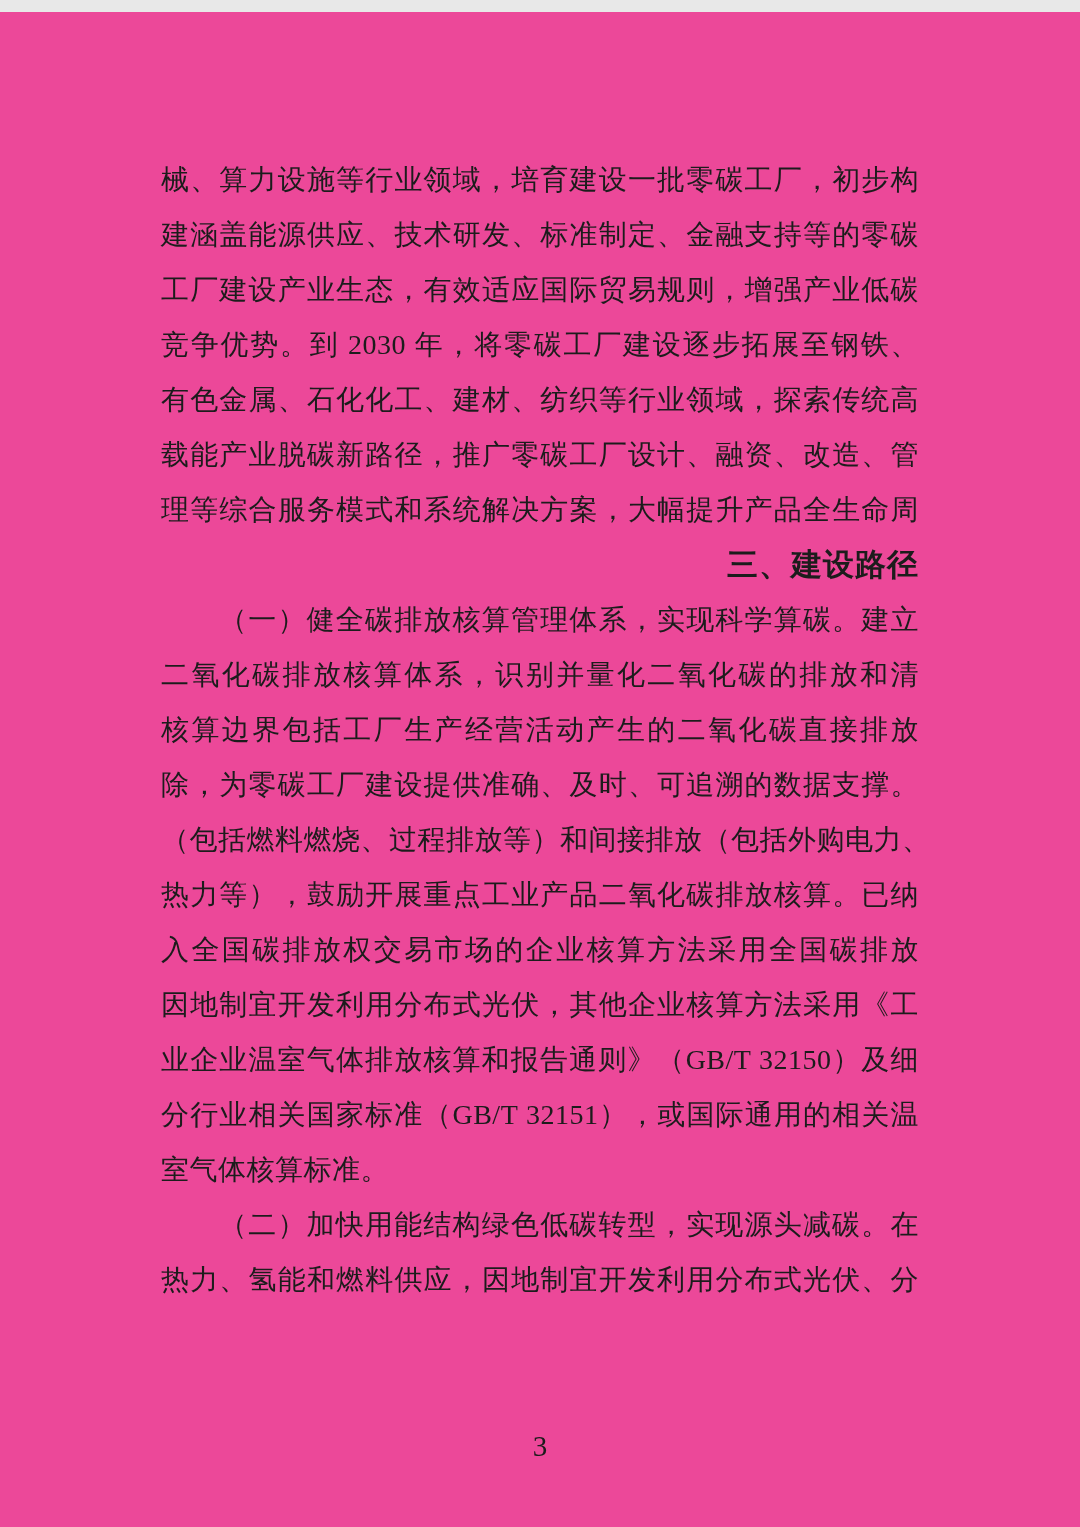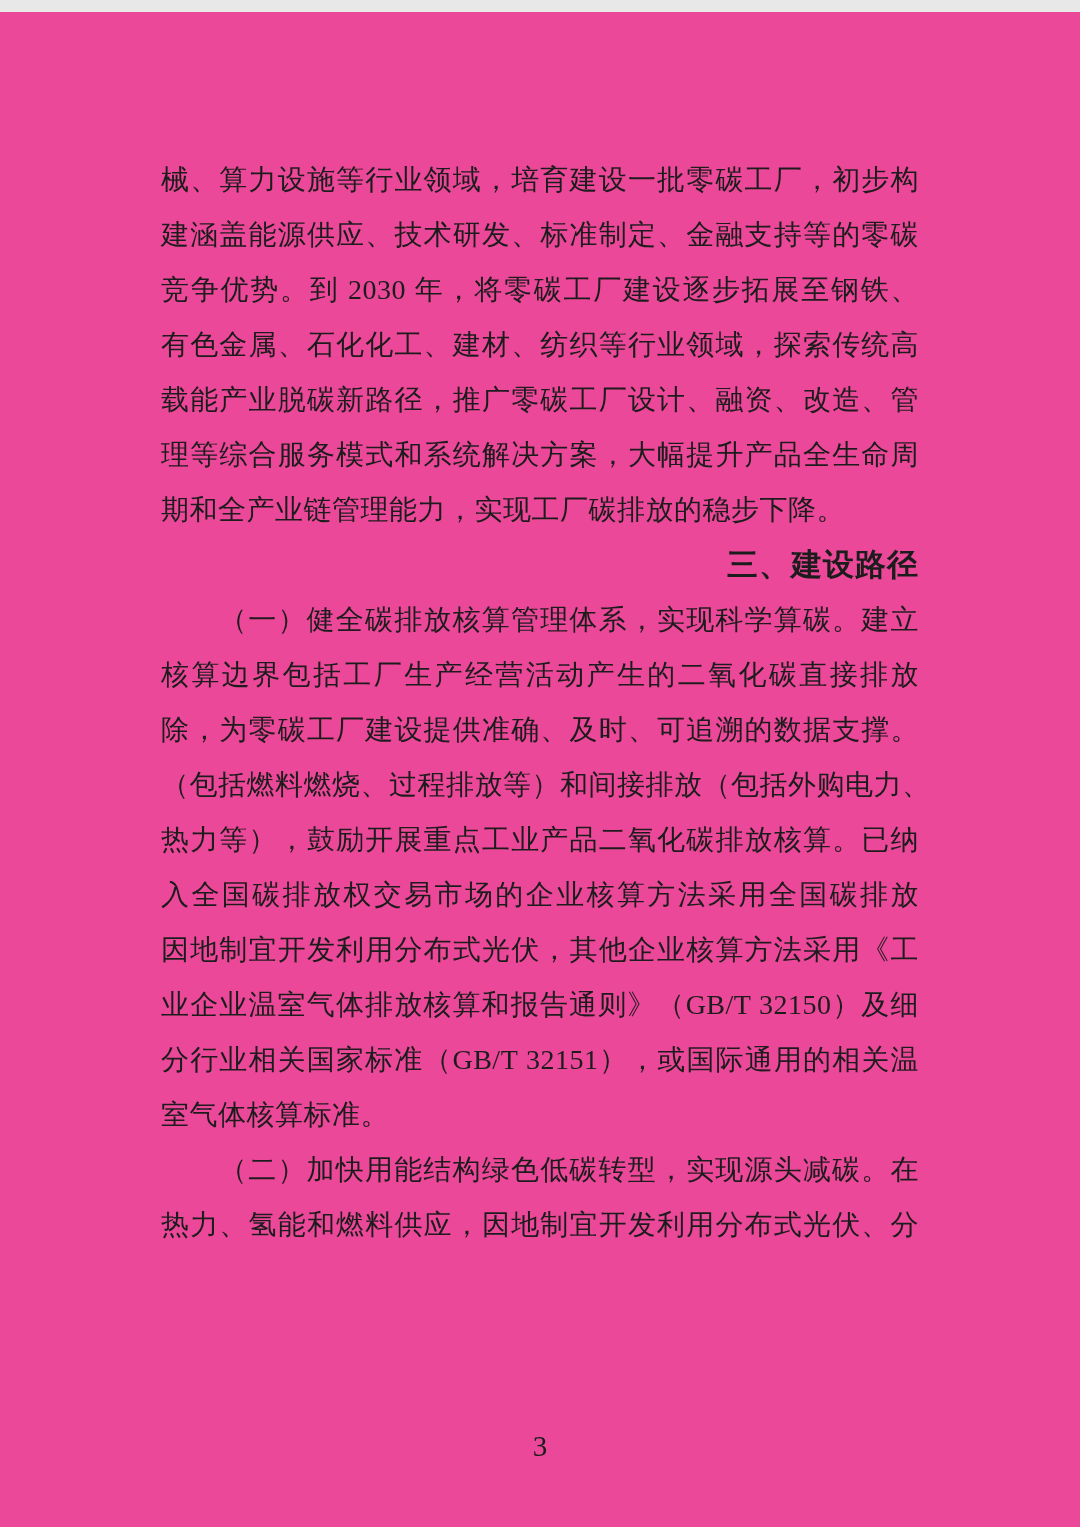--- a/index.html
+++ b/index.html
@@ -54,27 +54,28 @@
     color: #1c1c1c;
   }
 </style>
 </head>
 <body>
 
 <div class="page">
   <div class="content" id="content">
       <div class="line fill">械、算力设施等行业领域，培育建设一批零碳工厂，初步构</div>
       <div class="line fill">建涵盖能源供应、技术研发、标准制定、金融支持等的零碳</div>
+      <div class="line fill">工厂建设产业生态，有效适应国际贸易规则，增强产业低碳</div>
       <div class="line fill">竞争优势。到 2030 年，将零碳工厂建设逐步拓展至钢铁、</div>
       <div class="line fill">有色金属、石化化工、建材、纺织等行业领域，探索传统高</div>
       <div class="line fill">载能产业脱碳新路径，推广零碳工厂设计、融资、改造、管</div>
       <div class="line fill">理等综合服务模式和系统解决方案，大幅提升产品全生命周</div>
-      <div class="line">期和全产业链管理能力，实现工厂碳排放的稳步下降。</div>
       <div class="line heading indent">三、建设路径</div>
       <div class="line indent fill">（一）健全碳排放核算管理体系，实现科学算碳。建立</div>
+      <div class="line fill">二氧化碳排放核算体系，识别并量化二氧化碳的排放和清</div>
       <div class="line fill">核算边界包括工厂生产经营活动产生的二氧化碳直接排放</div>
       <div class="line fill">除，为零碳工厂建设提供准确、及时、可追溯的数据支撑。</div>
       <div class="line fill">（包括燃料燃烧、过程排放等）和间接排放（包括外购电力、</div>
       <div class="line fill">热力等），鼓励开展重点工业产品二氧化碳排放核算。已纳</div>
       <div class="line fill">入全国碳排放权交易市场的企业核算方法采用全国碳排放</div>
       <div class="line fill">因地制宜开发利用分布式光伏，其他企业核算方法采用《工</div>
       <div class="line fill">业企业温室气体排放核算和报告通则》（GB/T 32150）及细</div>
       <div class="line fill">分行业相关国家标准（GB/T 32151），或国际通用的相关温</div>
       <div class="line">室气体核算标准。</div>
       <div class="line indent fill">（二）加快用能结构绿色低碳转型，实现源头减碳。在</div>

